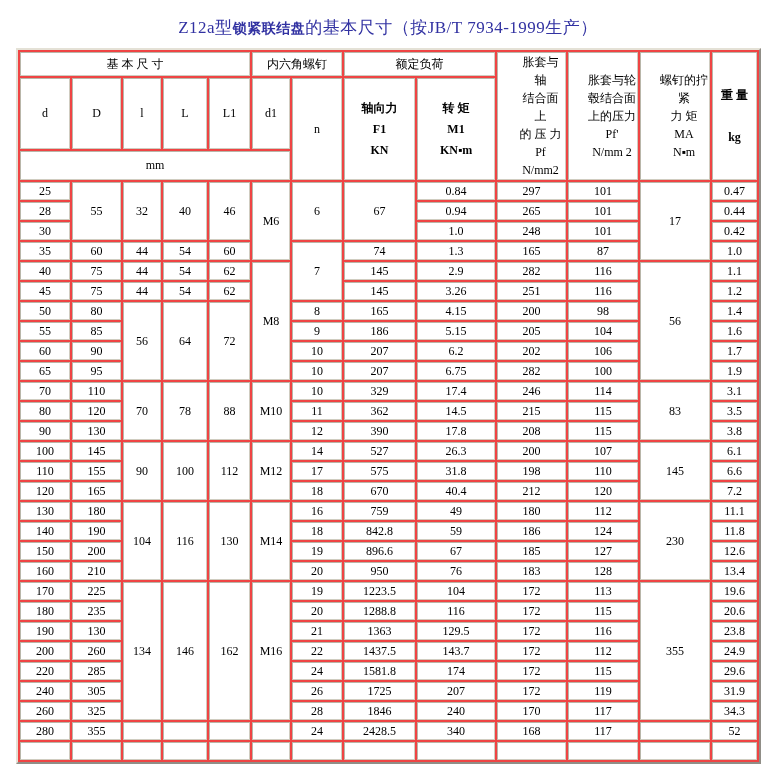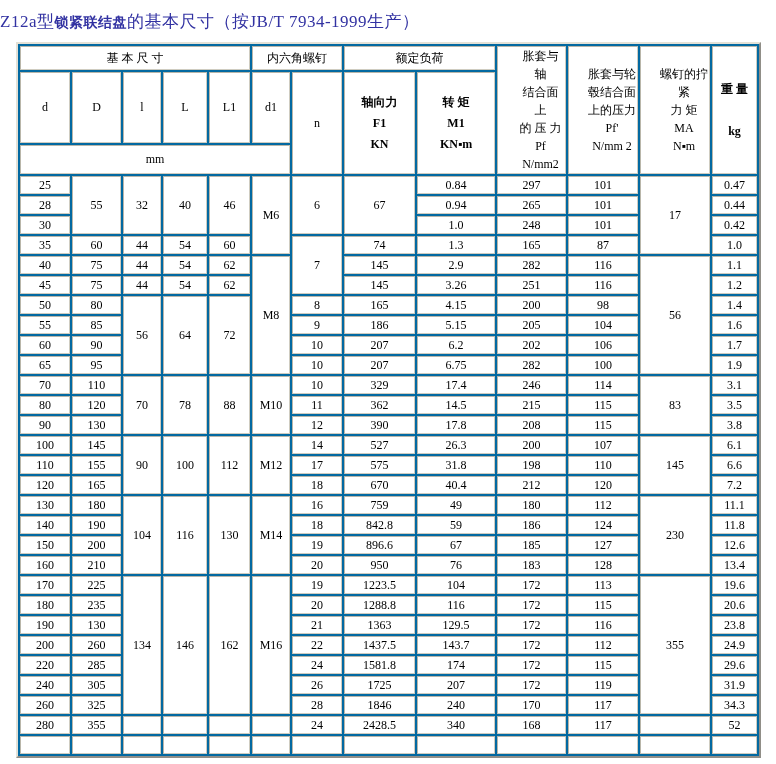--- a/index.html
+++ b/index.html
@@ -1,31 +1,31 @@
 <!DOCTYPE html>
 <html><head>
 <meta charset="utf-8">
 <style>
   html,body{margin:0;padding:0;}
   body{
     width:776px;height:764px;overflow:hidden;background:#ffffff;
     font-family:"Liberation Serif","DejaVu Serif",serif;
   }
   .title{
-    padding-top:10px;height:24px;
+    text-align:center;padding-top:16px;height:24px;
     font-size:17px;letter-spacing:0.5px;white-space:nowrap;
   }
   .title .tbold{font-weight:bold;font-size:14px;}
   table{
     margin:8px 0 0 16px;
     width:733px;
     table-layout:fixed;
     border-collapse:separate;
     border-spacing:2px;
-    background:#0369a1;
+    background:#ef4444;
     border:2px outset #e4e1d6;
   }
   td{
     box-sizing:border-box;
     background:#ffffff;
     border:1px solid #b9b6a9;
     border-right-color:#cfccc0;
     border-bottom-color:#cfccc0;
     text-align:center;
     vertical-align:middle;

